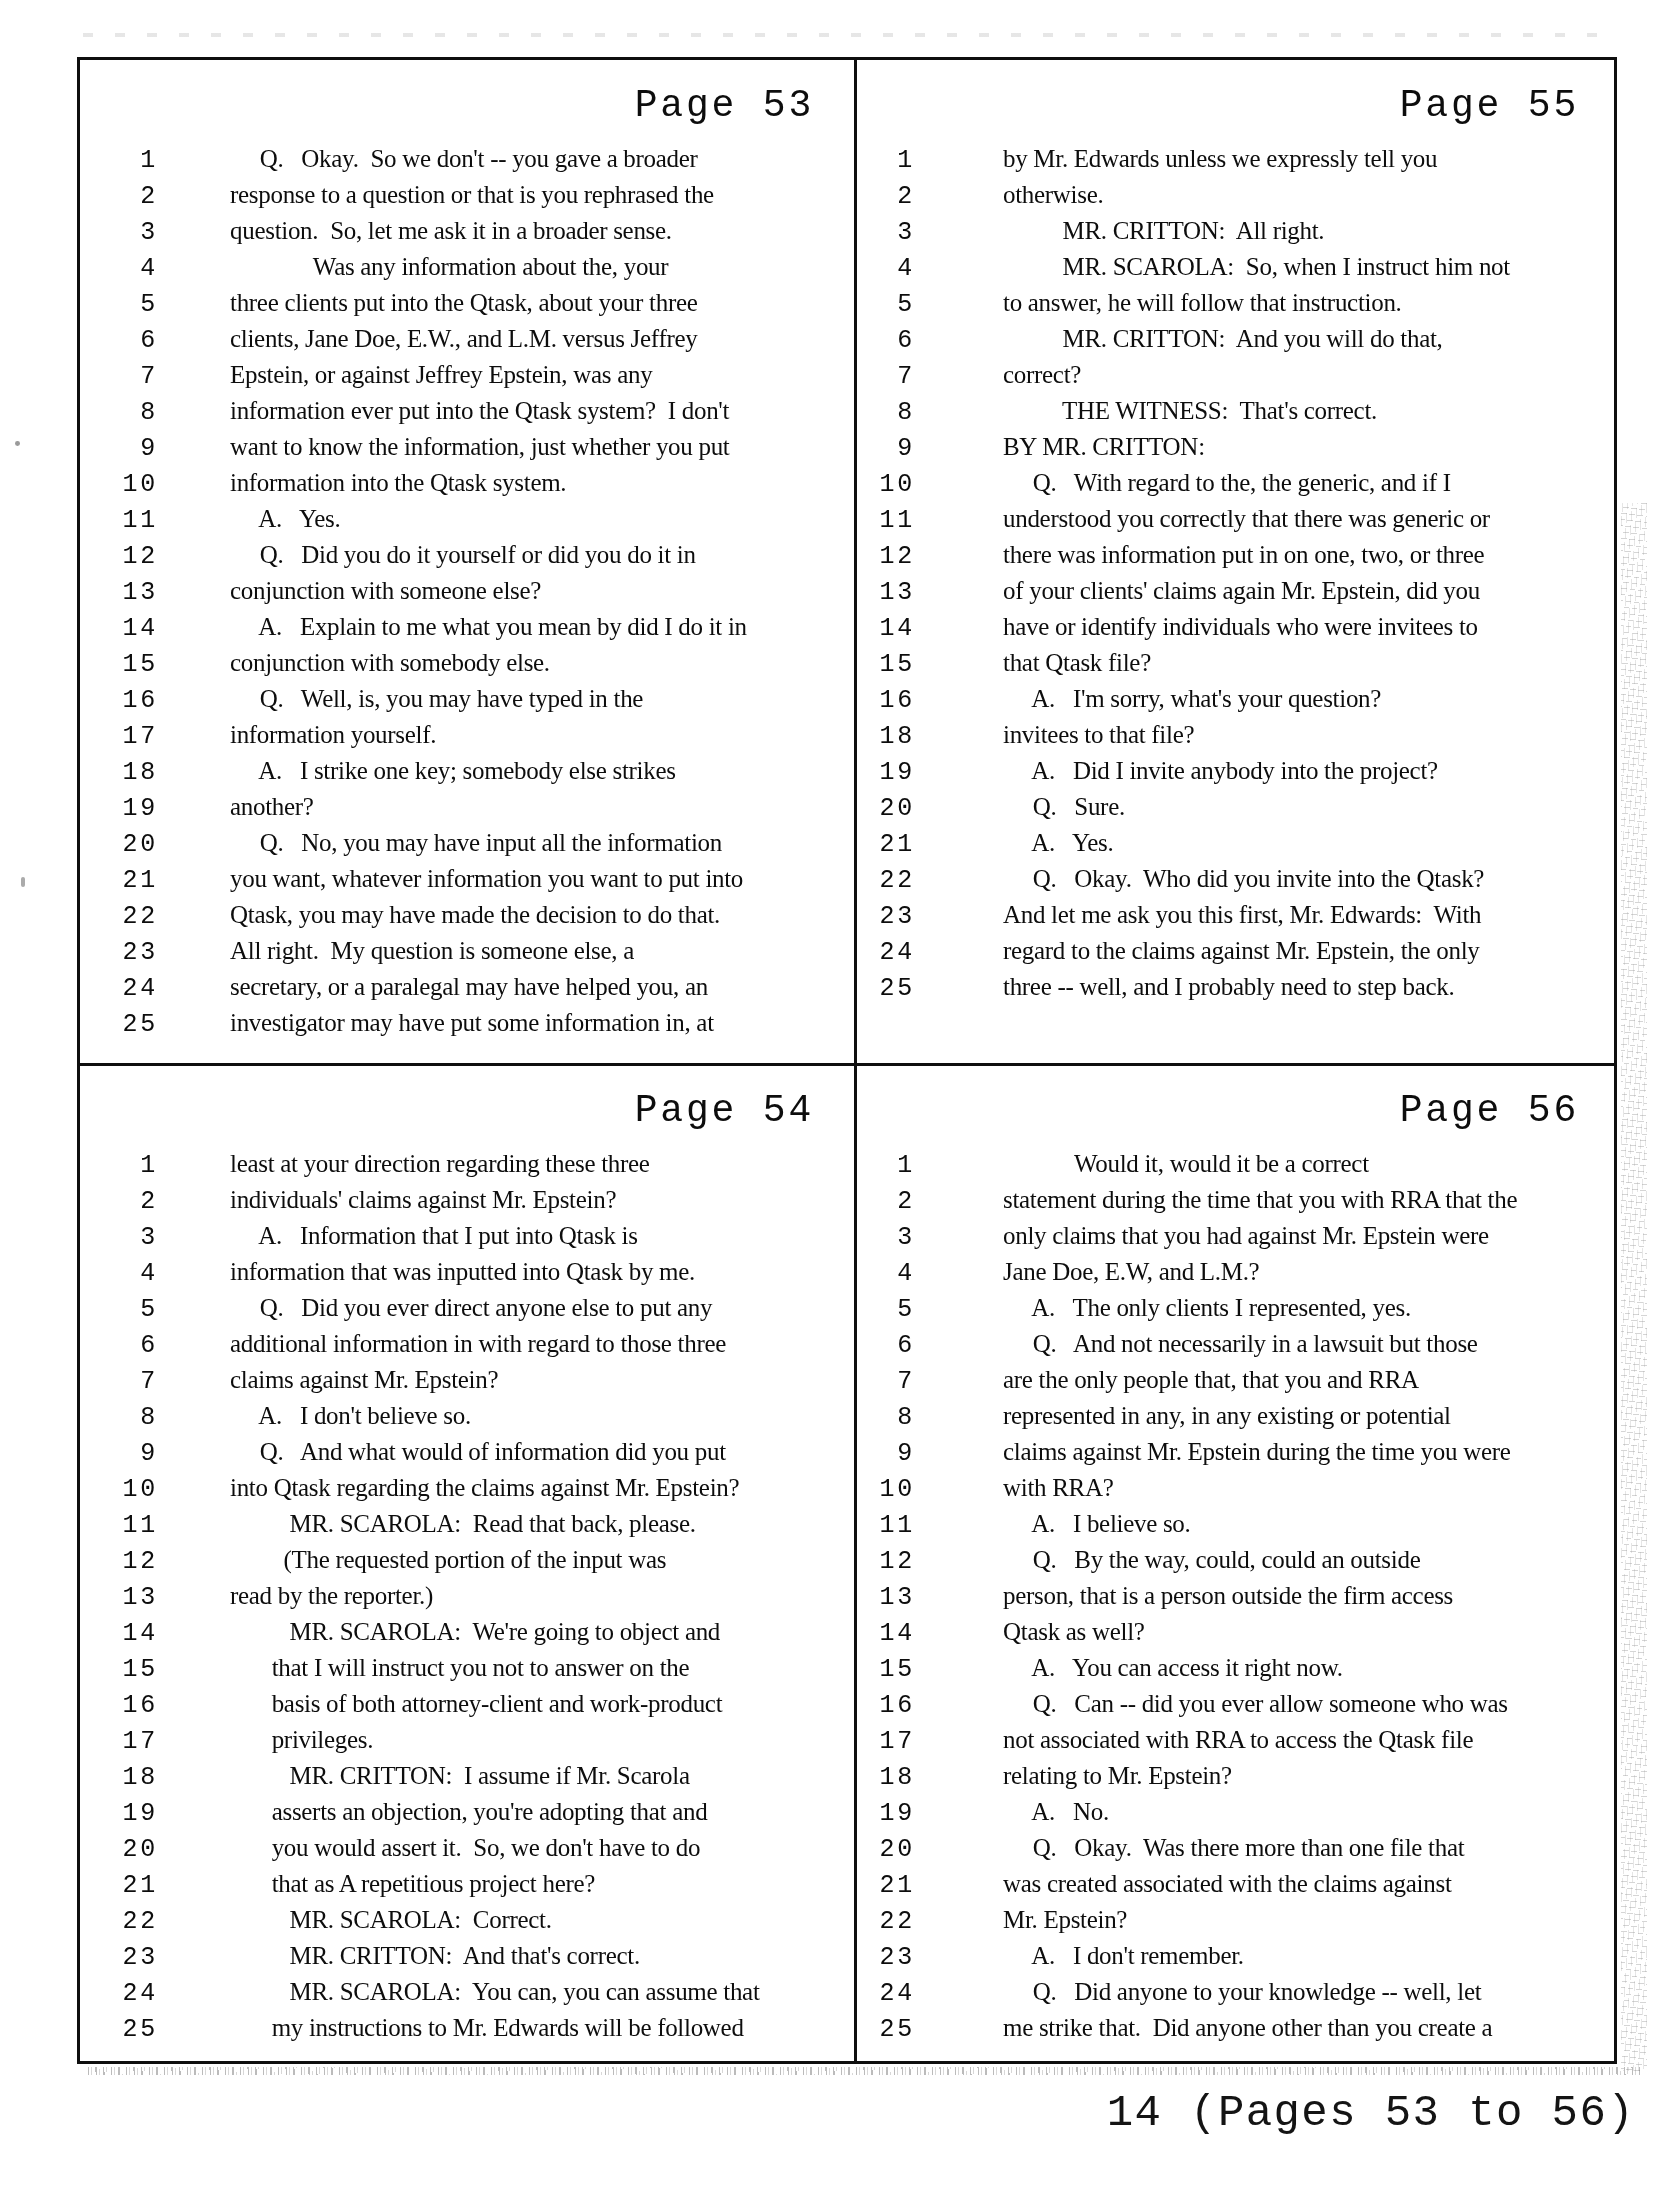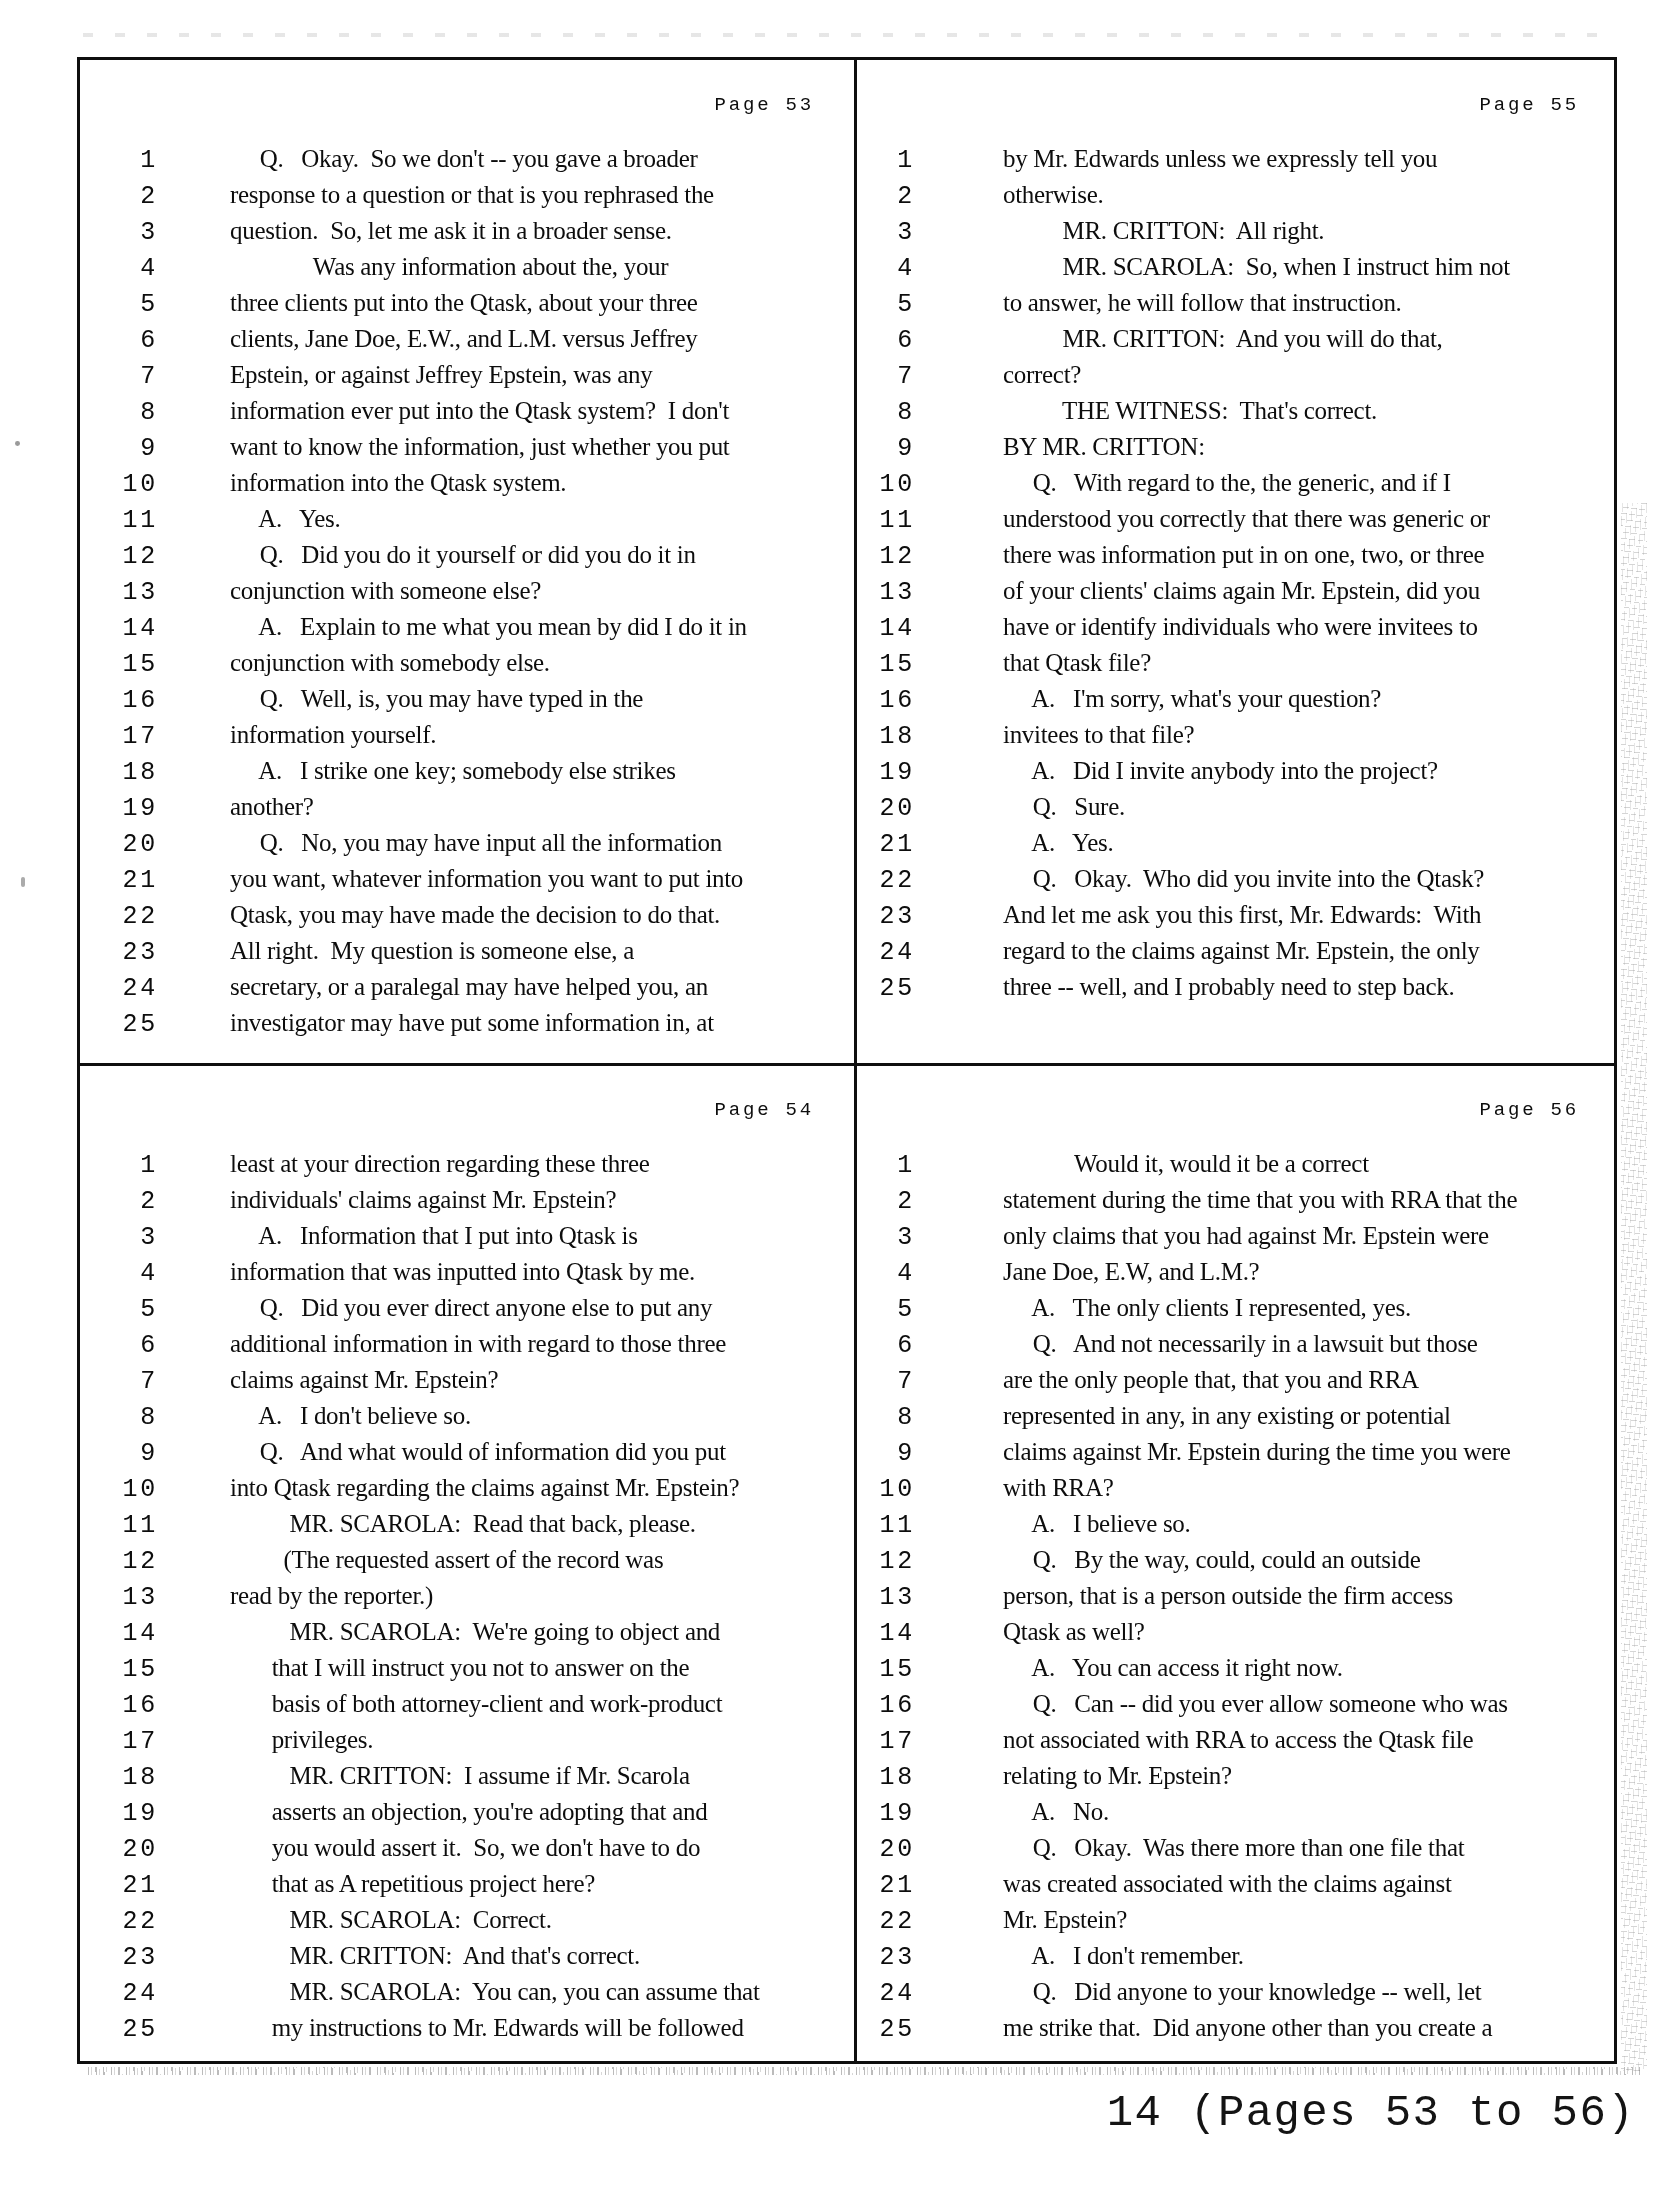--- a/index.html
+++ b/index.html
@@ -18,21 +18,21 @@
   .quad{position:absolute;overflow:hidden;}
   .q53{left:77px;top:61px;width:776px;height:1001px;}
   .q55{left:857px;top:61px;width:761px;height:1001px;}
   .q54{left:77px;top:1066px;width:776px;height:996px;}
   .q56{left:857px;top:1066px;width:761px;height:996px;}
 
   .page-head{
     margin-top:25px;height:39px;line-height:39px;
     text-align:right;padding-right:39px;
     font-family:"Liberation Mono","DejaVu Sans Mono",monospace;
-    font-size:19px;letter-spacing:2.8px;white-space:pre;
+    font-size:38px;letter-spacing:2.8px;white-space:pre;
   }
   .lines{margin-top:16px;}
   .line{height:36px;line-height:36px;white-space:pre;}
   .ln{
     display:inline-block;width:81px;text-align:right;vertical-align:baseline;
     font-family:"Liberation Mono","DejaVu Sans Mono",monospace;
     font-size:25px;letter-spacing:2.8px;
   }
   .lt{
     display:inline-block;vertical-align:baseline;margin-left:72px;
@@ -147,21 +147,21 @@
         <div class="line"><span class="ln">2</span><span class="lt">individuals' claims against Mr. Epstein?</span></div>
         <div class="line"><span class="ln">3</span><span class="lt">     A.   Information that I put into Qtask is</span></div>
         <div class="line"><span class="ln">4</span><span class="lt">information that was inputted into Qtask by me.</span></div>
         <div class="line"><span class="ln">5</span><span class="lt">     Q.   Did you ever direct anyone else to put any</span></div>
         <div class="line"><span class="ln">6</span><span class="lt">additional information in with regard to those three</span></div>
         <div class="line"><span class="ln">7</span><span class="lt">claims against Mr. Epstein?</span></div>
         <div class="line"><span class="ln">8</span><span class="lt">     A.   I don't believe so.</span></div>
         <div class="line"><span class="ln">9</span><span class="lt">     Q.   And what would of information did you put</span></div>
         <div class="line"><span class="ln">10</span><span class="lt">into Qtask regarding the claims against Mr. Epstein?</span></div>
         <div class="line"><span class="ln">11</span><span class="lt">          MR. SCAROLA:  Read that back, please.</span></div>
-        <div class="line"><span class="ln">12</span><span class="lt">         (The requested assert of the record was</span></div>
+        <div class="line"><span class="ln">12</span><span class="lt">         (The requested portion of the input was</span></div>
         <div class="line"><span class="ln">13</span><span class="lt">read by the reporter.)</span></div>
         <div class="line"><span class="ln">14</span><span class="lt">          MR. SCAROLA:  We're going to object and</span></div>
         <div class="line"><span class="ln">15</span><span class="lt">       that I will instruct you not to answer on the</span></div>
         <div class="line"><span class="ln">16</span><span class="lt">       basis of both attorney-client and work-product</span></div>
         <div class="line"><span class="ln">17</span><span class="lt">       privileges.</span></div>
         <div class="line"><span class="ln">18</span><span class="lt">          MR. CRITTON:  I assume if Mr. Scarola</span></div>
         <div class="line"><span class="ln">19</span><span class="lt">       asserts an objection, you're adopting that and</span></div>
         <div class="line"><span class="ln">20</span><span class="lt">       you would assert it.  So, we don't have to do</span></div>
         <div class="line"><span class="ln">21</span><span class="lt">       that as A repetitious project here?</span></div>
         <div class="line"><span class="ln">22</span><span class="lt">          MR. SCAROLA:  Correct.</span></div>

